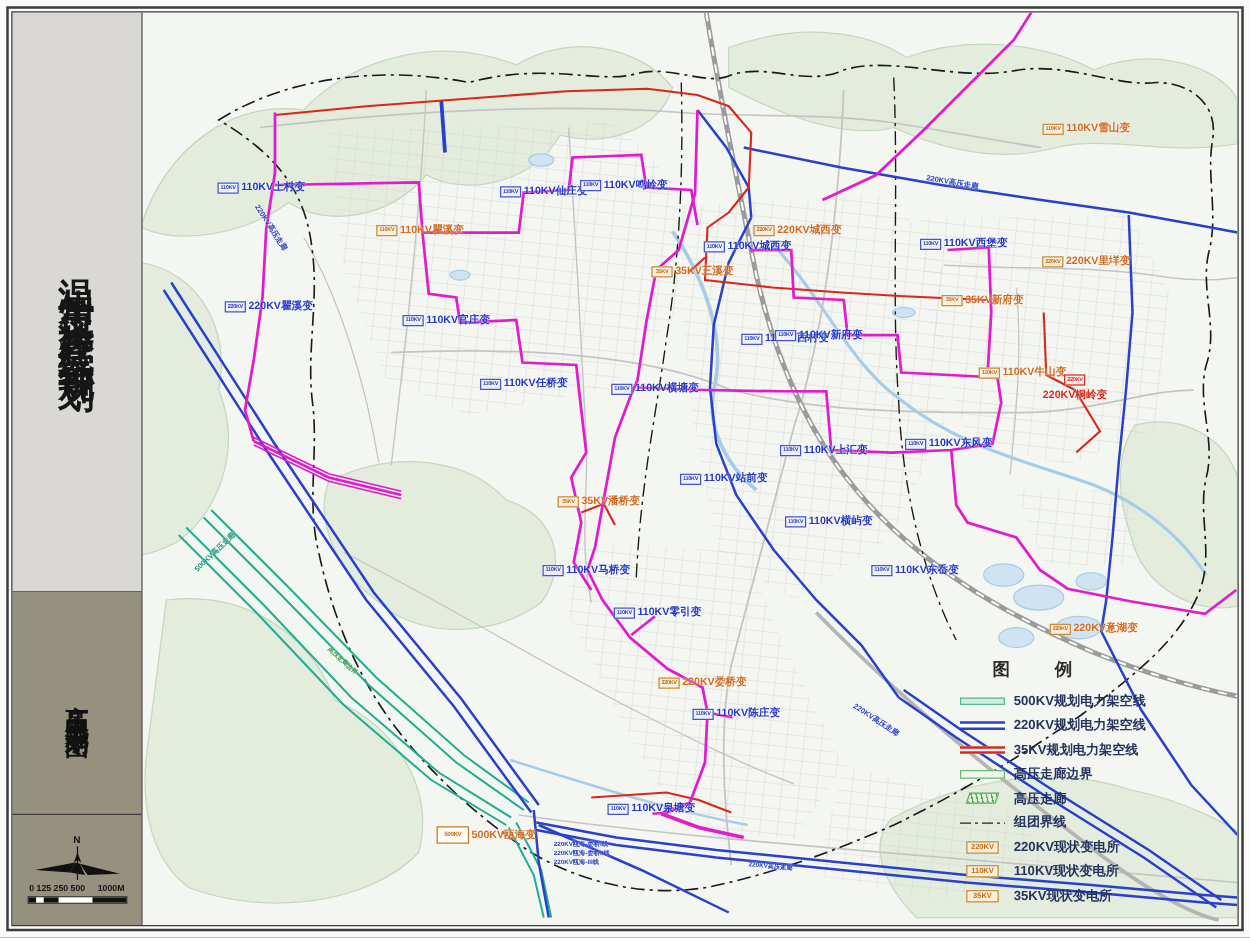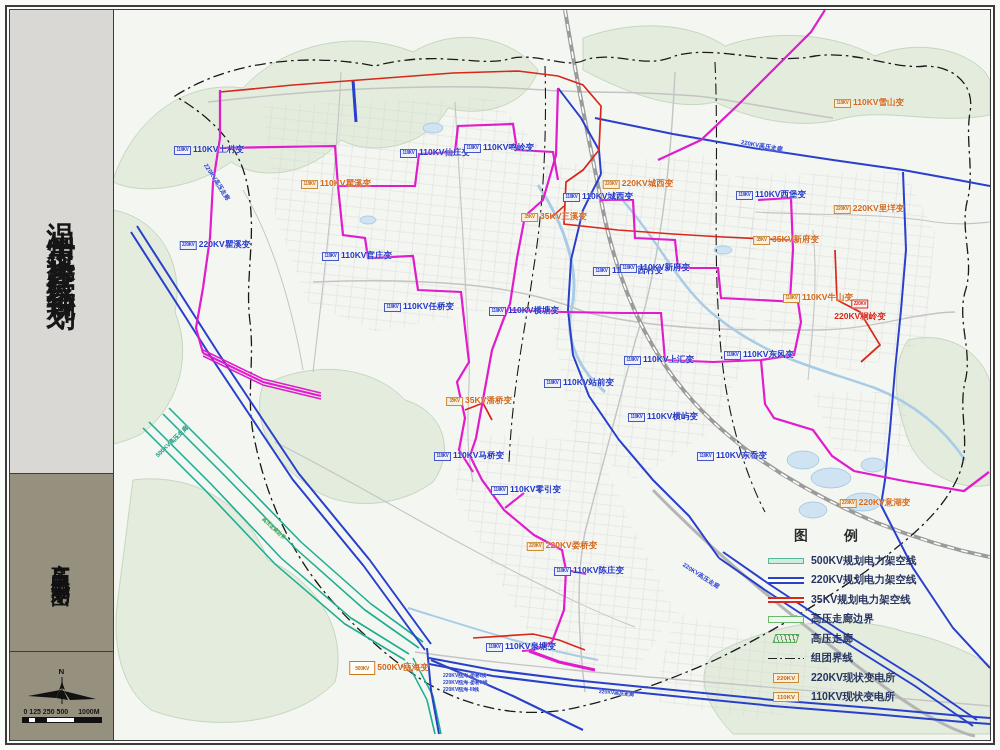--- a/index.html
+++ b/index.html
@@ -401,20 +401,24 @@
             <span class="legend-label">组团界线</span>
           </div>
           <div class="legend-row">
             <span class="sw sw-box sw-ex">220KV</span>
             <span class="legend-label">220KV现状变电所</span>
           </div>
           <div class="legend-row">
             <span class="sw sw-box sw-ex">110KV</span>
             <span class="legend-label">110KV现状变电所</span>
           </div>
+          <div class="legend-row">
+            <span class="sw sw-box sw-ex">35KV</span>
+            <span class="legend-label">35KV现状变电所</span>
+          </div>
         </div>
     </div>
 
   </div>
 
   <div class="frame-b"></div>
   <div class="frame-a"></div>
 </div>
 
 </body></html>

